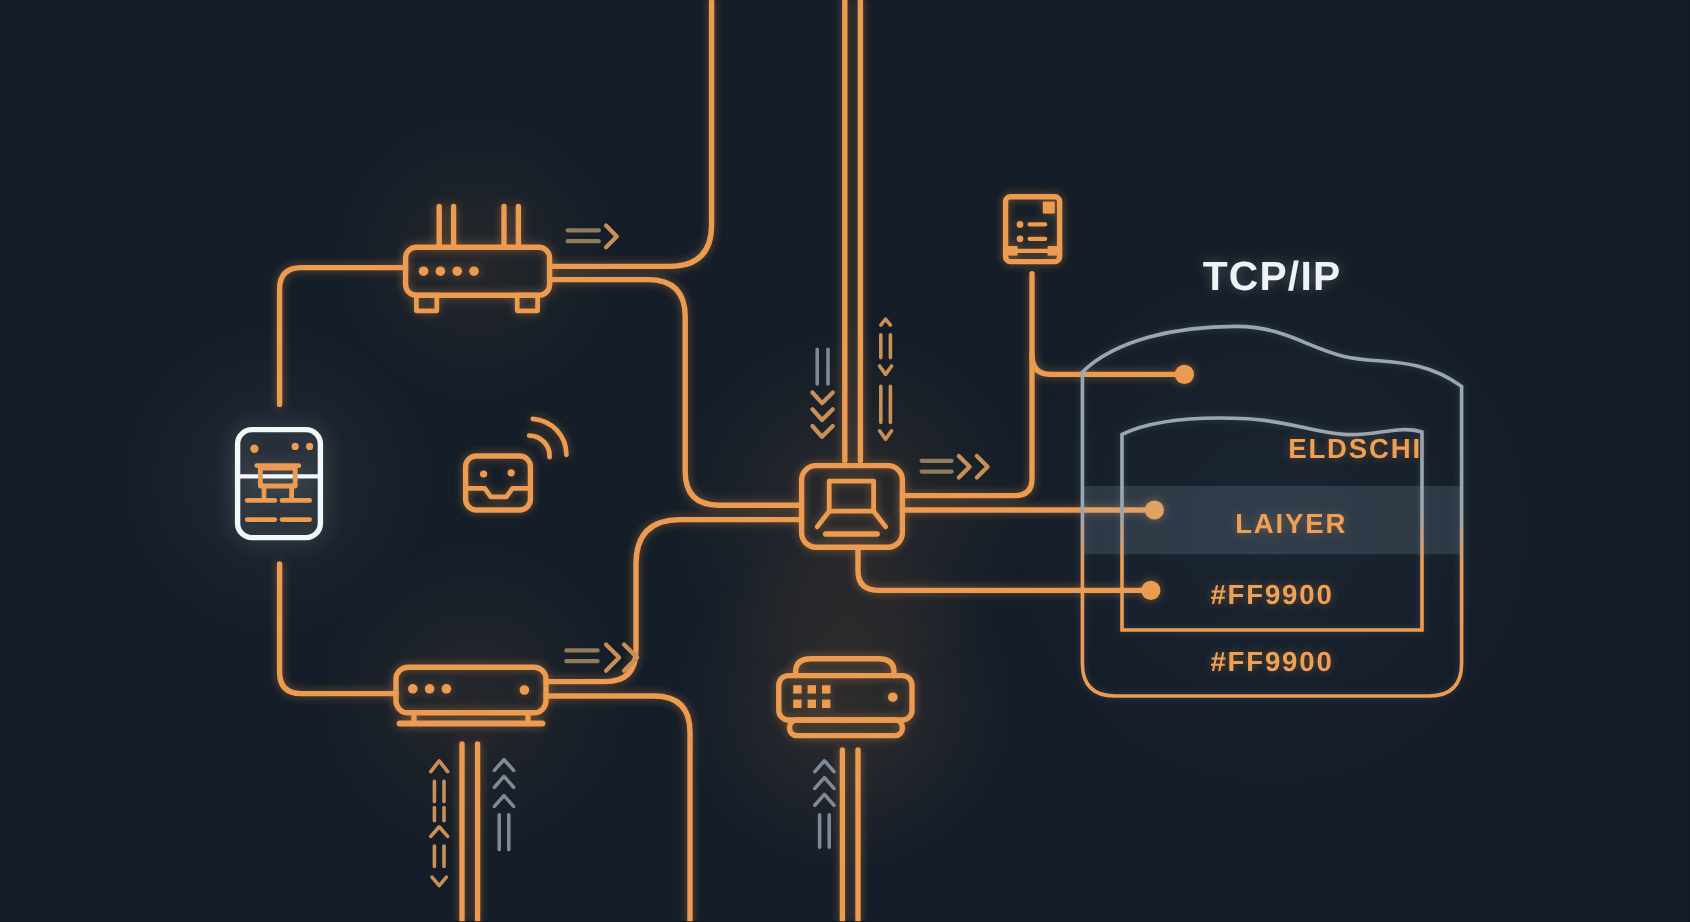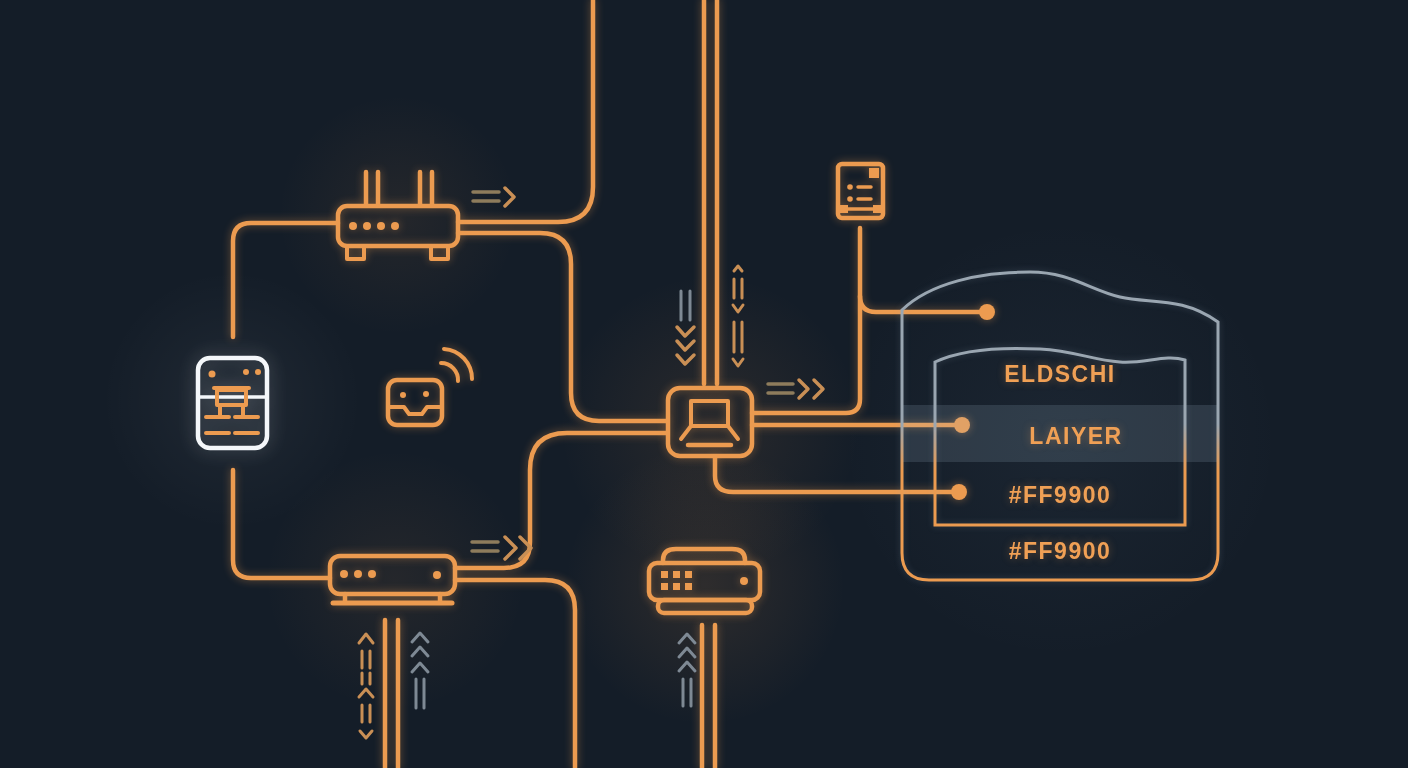--- a/index.html
+++ b/index.html
@@ -207,22 +207,23 @@
       <circle cx="258" cy="372" r="3" fill="#EC9B50" stroke="none"></circle>
       <path d="M214,388 H249"></path>
       <rect x="217" y="390" width="29" height="15"></rect>
       <path d="M220,405 V415 M243,405 V415"></path>
       <path d="M206,417 H229 M235,417 H258"></path>
       <path d="M206,433 H229 M235,433 H258"></path>
     </g>
   </g>
 </svg>
 
-
-<div class="txt txt-orange" style="left:935px;top:361px;width:250px;">ELDSCHI</div>
+<div class="txt txt-white" style="left:960px;top:212px;width:200px;">TCP/IP</div>
+
+<div class="txt txt-orange" style="left:935px;top:361px;width:250px;text-align:right;">ELDSCHI</div>
 
 <div class="txt txt-orange" style="left:935px;top:423px;width:282px;">LAIYER</div>
 
 <div class="txt txt-orange" style="left:935px;top:482px;width:250px;">#FF9900</div>
 
 <div class="txt txt-orange" style="left:902px;top:538px;width:316px;">#FF9900</div>
 
 </div>
 
 </body></html>

